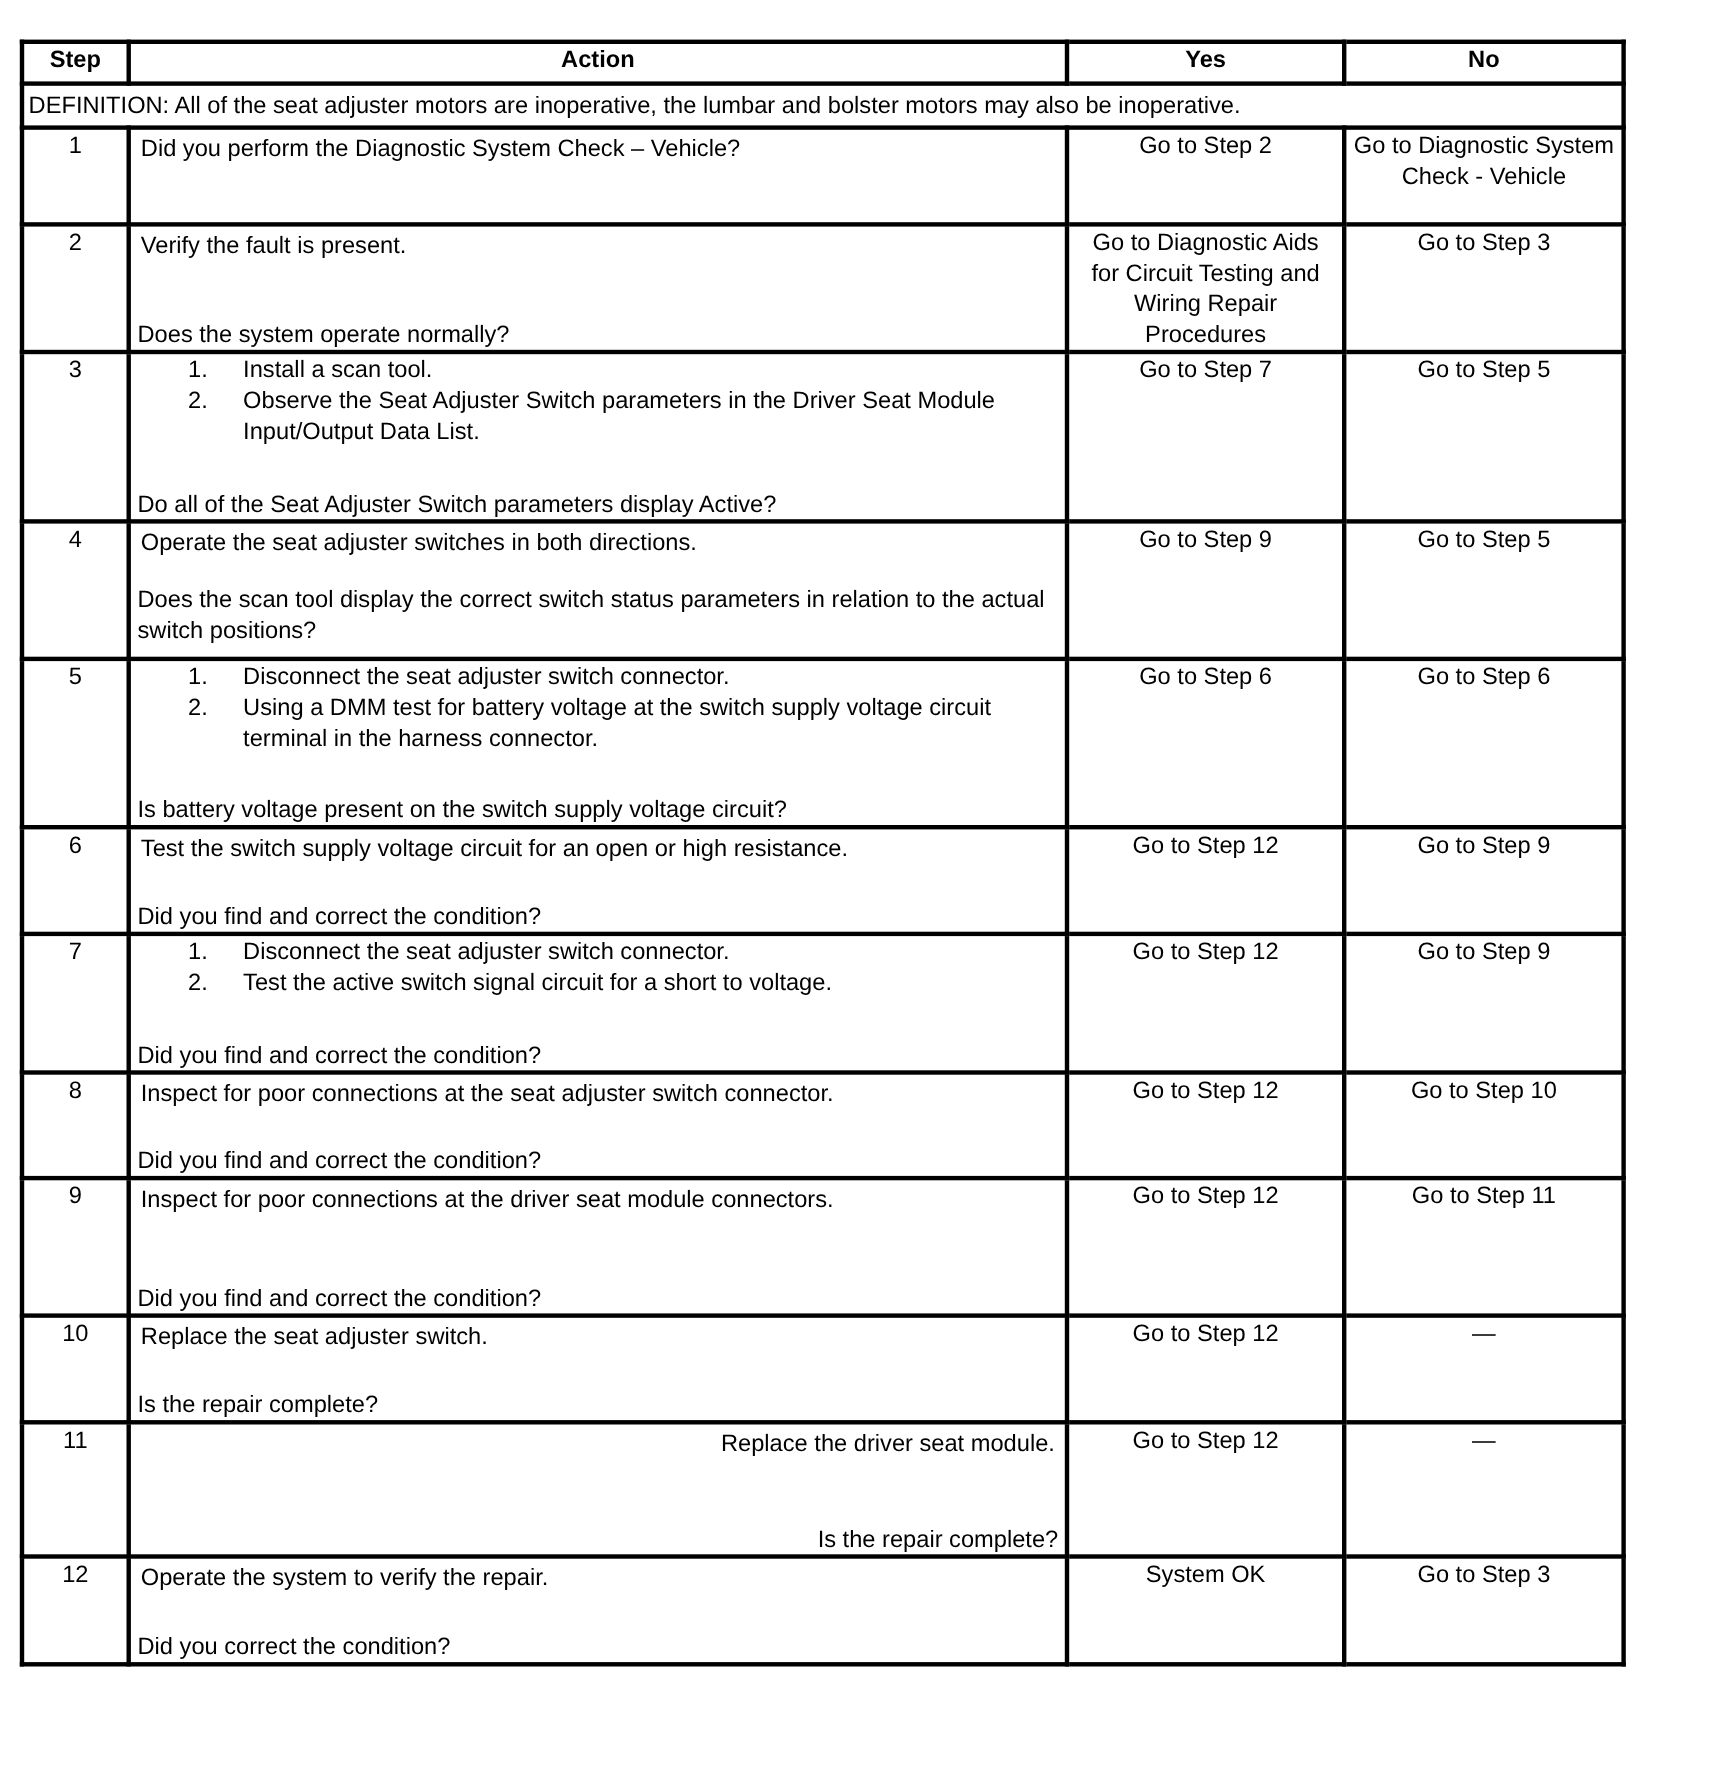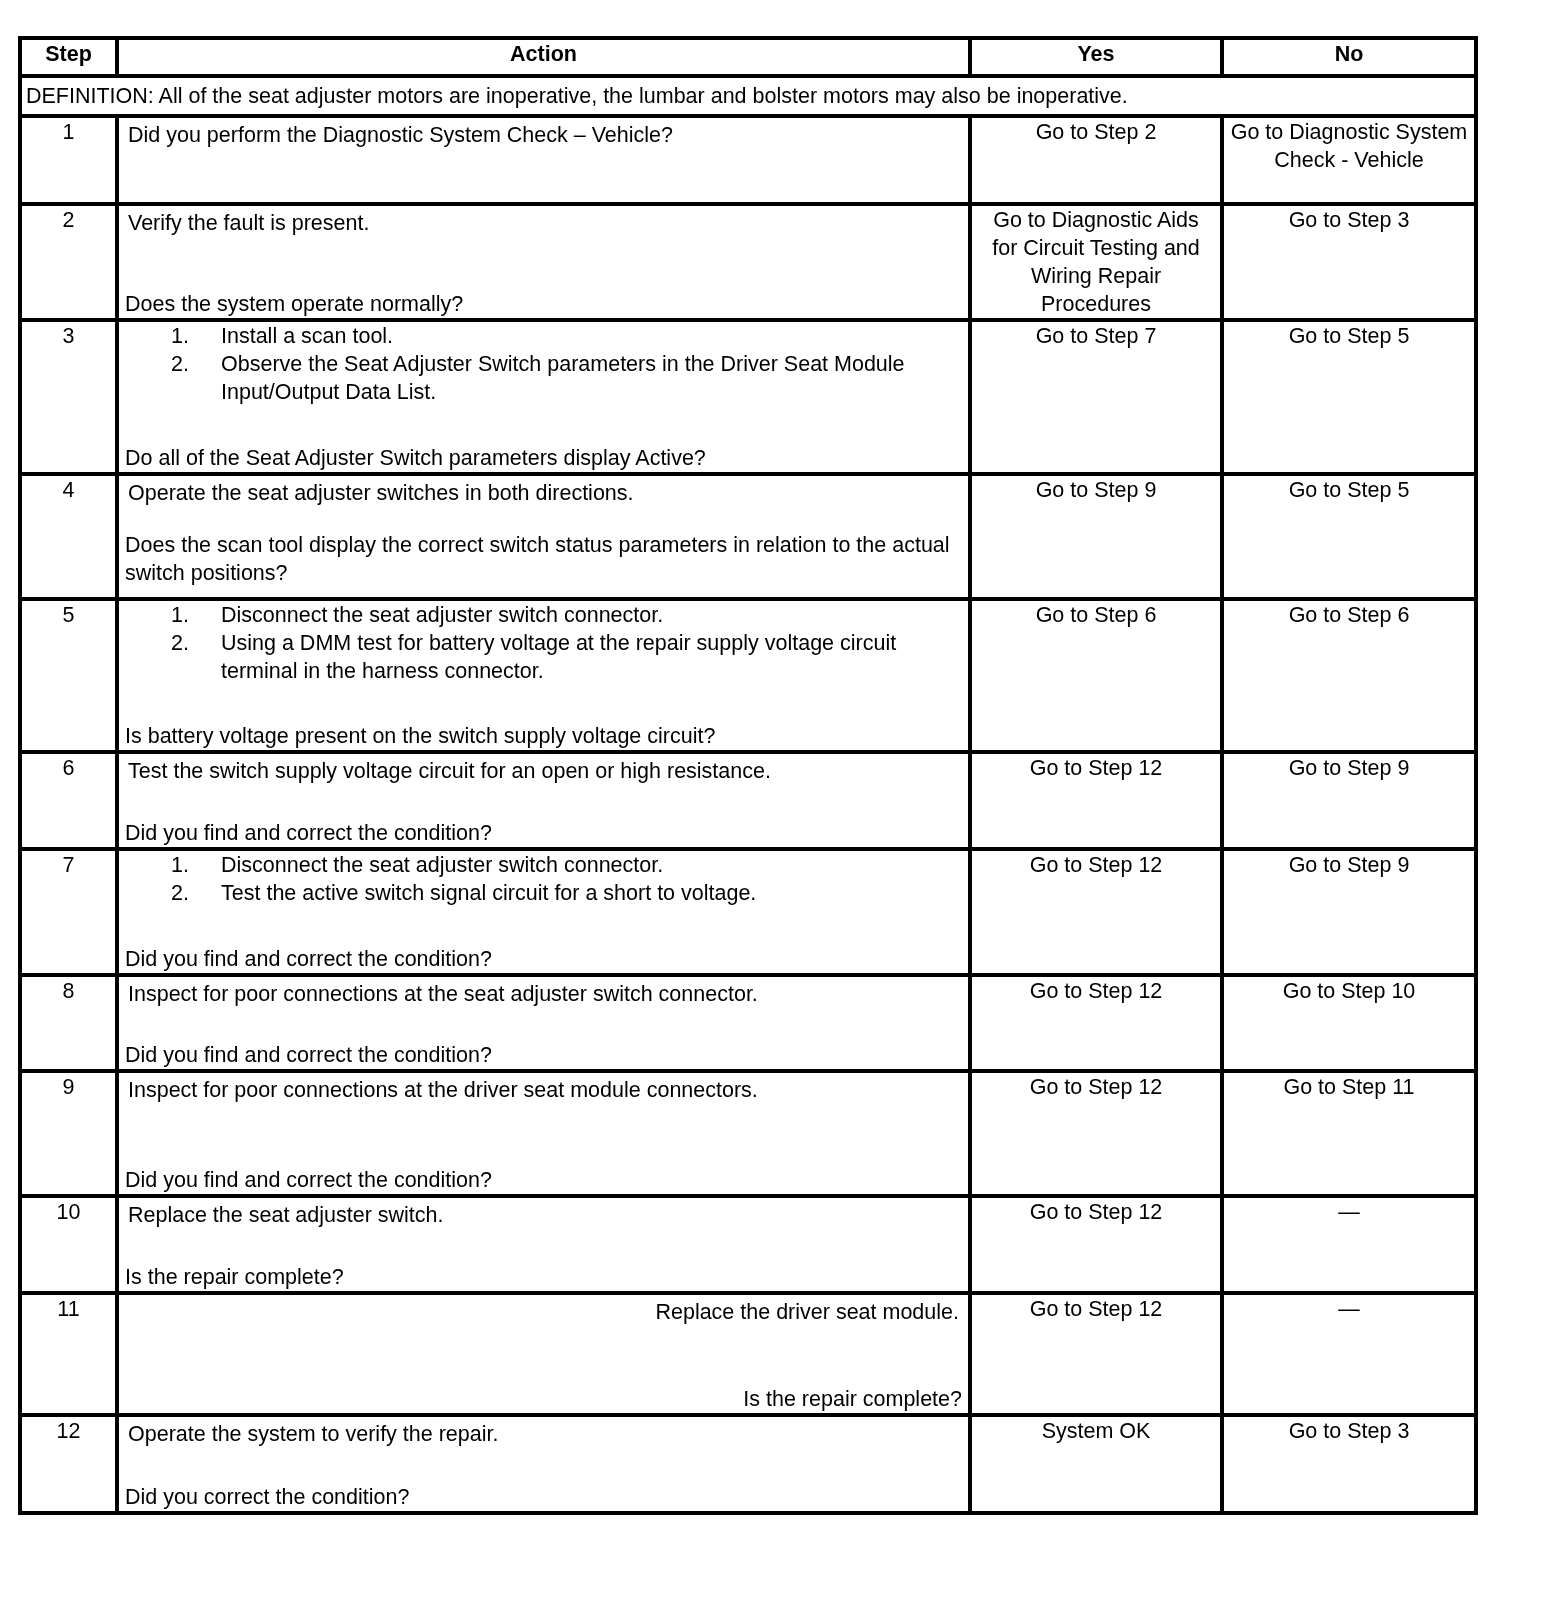--- a/index.html
+++ b/index.html
@@ -122,21 +122,21 @@
         <td class="action">
           <div class="cell-wrap" style="height: 149px;">
             <div>
               <ol class="sub">
                 <li>
                   <span class="num">1.</span>
                   <span>Disconnect the seat adjuster switch connector.</span>
                 </li>
                 <li>
                   <span class="num">2.</span>
-                  <span>Using a DMM test for battery voltage at the repair supply voltage circuit terminal in the harness connector.</span>
+                  <span>Using a DMM test for battery voltage at the switch supply voltage circuit terminal in the harness connector.</span>
                 </li>
               </ol>
             </div>
             <p class="question">Is battery voltage present on the switch supply voltage circuit?</p>
           </div>
         </td>
         <td class="yes">Go to Step 6</td>
         <td class="no">Go to Step 6</td>
       </tr>
       <tr style="height: 97px;">

